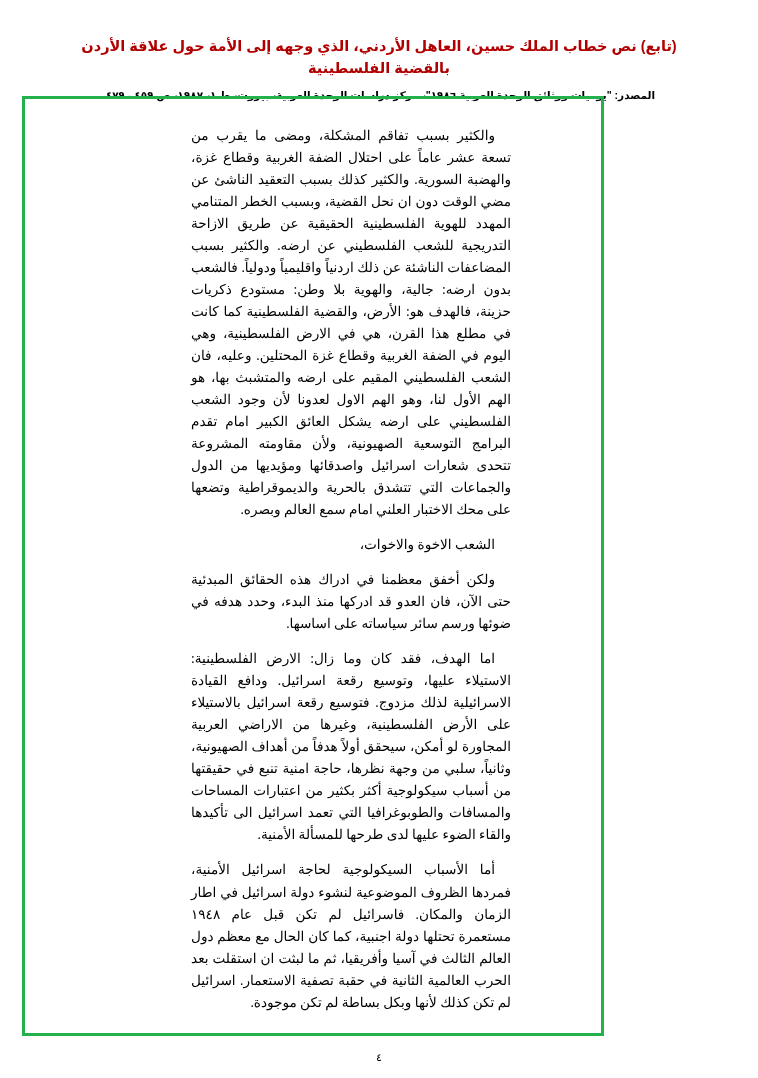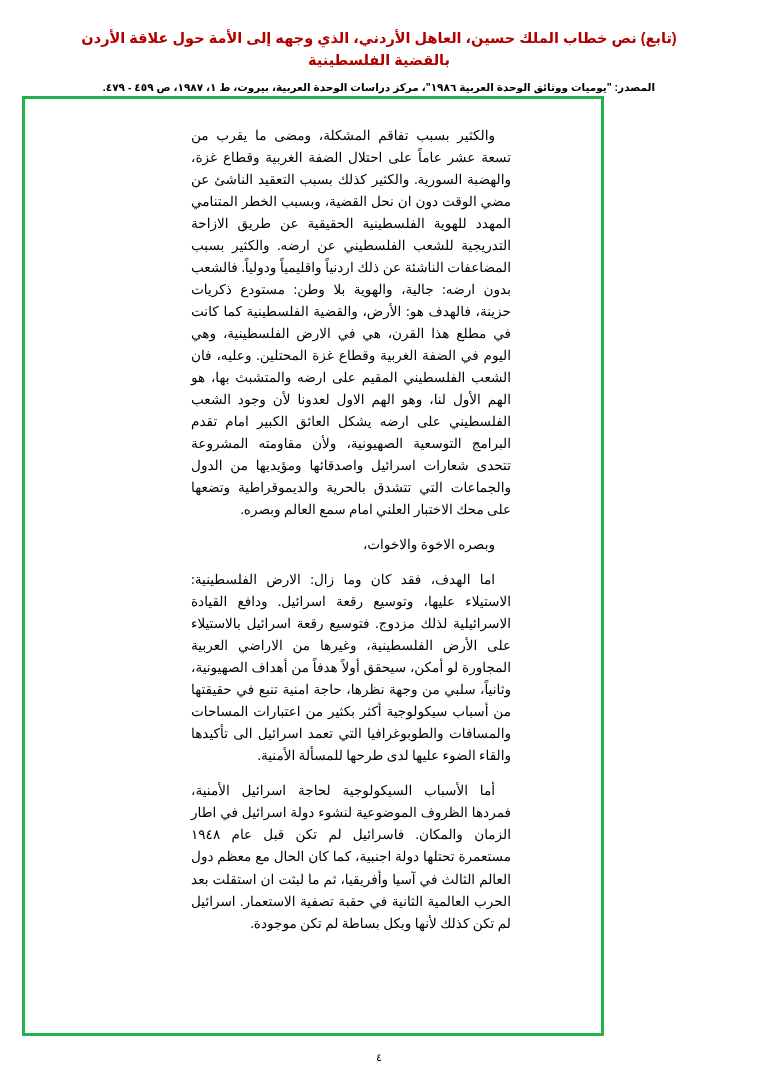--- a/index.html
+++ b/index.html
@@ -13,21 +13,21 @@
     font-family: "Liberation Serif", "DejaVu Serif", serif;
     color: #000000;
     position: relative;
     overflow: hidden;
   }
   .page {
     width: 758px;
     height: 1078px;
     position: relative;
     box-sizing: border-box;
-    padding: 0;
+    padding: 8px;
   }
   .doc-title {
     text-align: center;
     font-family: "Liberation Sans", "DejaVu Sans", sans-serif;
     font-weight: bold;
     font-size: 14.5px;
     color: #b20000;
     margin: 0;
     padding: 28px 60px 0 60px;
     line-height: 1.5;
@@ -97,21 +97,22 @@
 <body>
 
 <div class="page">
 
   <div class="doc-title">(تابع) نص خطاب الملك حسين، العاهل الأردني، الذي وجهه إلى الأمة حول علاقة الأردن بالقضية الفلسطينية</div>
   <div class="doc-source">المصدر: "يوميات ووثائق الوحدة العربية ١٩٨٦"، مركز دراسات الوحدة العربية، بيروت، ط ١، ١٩٨٧، ص ٤٥٩ - ٤٧٩.</div>
 
   <div class="frame">
     <div class="body-col">
       <p class="para indent">والكثير بسبب تفاقم المشكلة، ومضى ما يقرب من تسعة عشر عاماً على احتلال الضفة الغربية وقطاع غزة، والهضبة السورية. والكثير كذلك بسبب التعقيد الناشئ عن مضي الوقت دون ان نحل القضية، وبسبب الخطر المتنامي المهدد للهوية الفلسطينية الحقيقية عن طريق الازاحة التدريجية للشعب الفلسطيني عن ارضه. والكثير بسبب المضاعفات الناشئة عن ذلك اردنياً واقليمياً ودولياً. فالشعب بدون ارضه: جالية، والهوية بلا وطن: مستودع ذكريات حزينة، فالهدف هو: الأرض، والقضية الفلسطينية كما كانت في مطلع هذا القرن، هي في الارض الفلسطينية، وهي اليوم في الضفة الغربية وقطاع غزة المحتلين. وعليه، فان الشعب الفلسطيني المقيم على ارضه والمتشبث بها، هو الهم الأول لنا، وهو الهم الاول لعدونا لأن وجود الشعب الفلسطيني على ارضه يشكل العائق الكبير امام تقدم البرامج التوسعية الصهيونية، ولأن مقاومته المشروعة تتحدى شعارات اسرائيل واصدقائها ومؤيديها من الدول والجماعات التي تتشدق بالحرية والديموقراطية وتضعها على محك الاختبار العلني امام سمع العالم وبصره.</p>
-      <p class="para short" style="text-indent:16px;">وبصره الاخوة والاخوات،</p>
+      <p class="para short" style="text-indent:16px;">الشعب الاخوة والاخوات،</p>
+      <p class="para indent">ولكن أخفق معظمنا في ادراك هذه الحقائق المبدئية حتى الآن، فان العدو قد ادركها منذ البدء، وحدد هدفه في ضوئها ورسم سائر سياساته على اساسها.</p>
       <p class="para indent">اما الهدف، فقد كان وما زال: الارض الفلسطينية: الاستيلاء عليها، وتوسيع رقعة اسرائيل. ودافع القيادة الاسرائيلية لذلك مزدوج. فتوسيع رقعة اسرائيل بالاستيلاء على الأرض الفلسطينية، وغيرها من الاراضي العربية المجاورة لو أمكن، سيحقق أولاً هدفاً من أهداف الصهيونية، وثانياً، سلبي من وجهة نظرها، حاجة امنية تنبع في حقيقتها من أسباب سيكولوجية أكثر بكثير من اعتبارات المساحات والمسافات والطوبوغرافيا التي تعمد اسرائيل الى تأكيدها والقاء الضوء عليها لدى طرحها للمسألة الأمنية.</p>
       <p class="para indent">أما الأسباب السيكولوجية لحاجة اسرائيل الأمنية، فمردها الظروف الموضوعية لنشوء دولة اسرائيل في اطار الزمان والمكان. فاسرائيل لم تكن قبل عام ١٩٤٨ مستعمرة تحتلها دولة اجنبية، كما كان الحال مع معظم دول العالم الثالث في آسيا وأفريقيا، ثم ما لبثت ان استقلت بعد الحرب العالمية الثانية في حقبة تصفية الاستعمار. اسرائيل لم تكن كذلك لأنها وبكل بساطة لم تكن موجودة.</p>
     </div>
   </div>
 
   <div class="page-number">٤</div>
 
 </div>
 
 </body></html>

